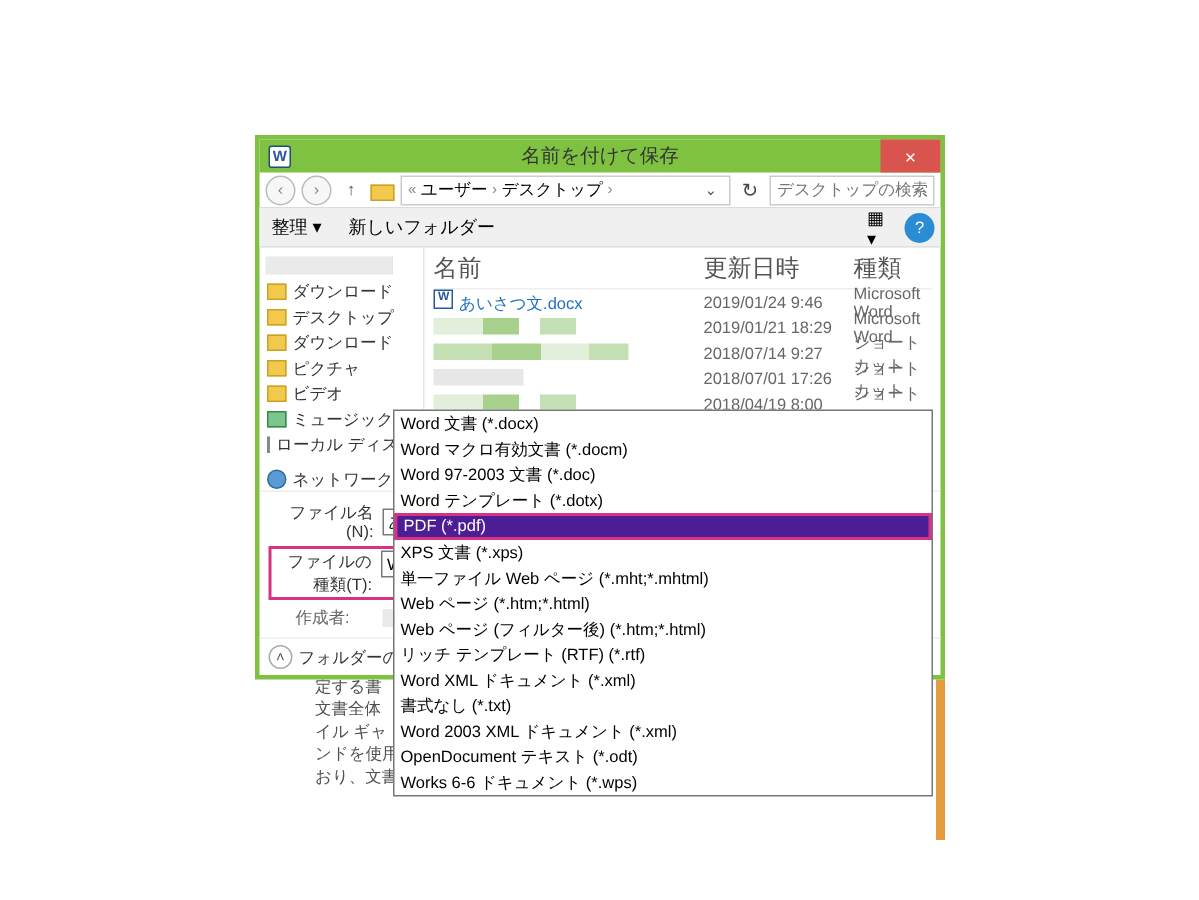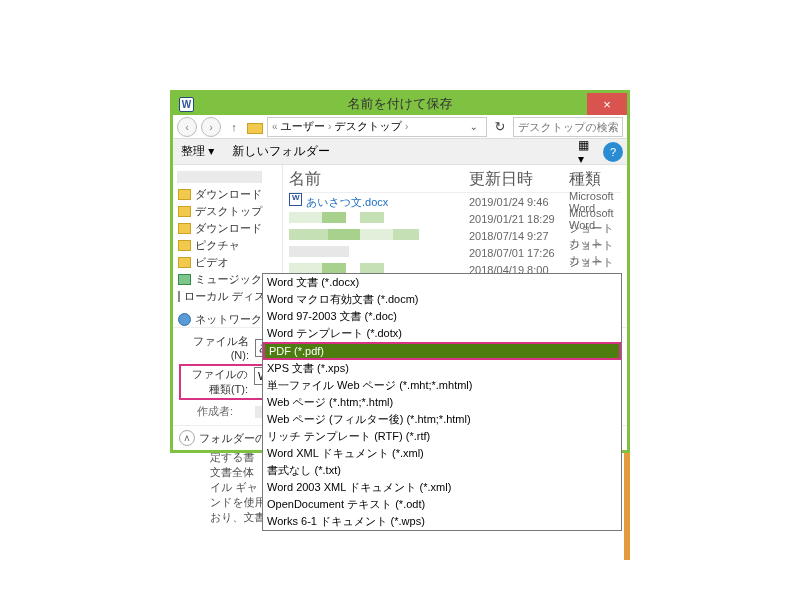--- a/index.html
+++ b/index.html
@@ -52,21 +52,21 @@
   .hl-type { border:2px solid #d63384; padding:1px; margin-top:3px; display:flex;}
   .hl-pdf { border:2px solid #d63384; }
   .authrow { display:flex; align-items:center; margin-top:4px; }
   .authlabel { width:76px; text-align:right; padding-right:22px; color:#666;}
   .authblur { width:50px; height:12px; background:#eaeaea;}
   .hidefold { display:flex; align-items:center; gap:4px; font-size:11px; color:#333; padding:4px 6px; border-top:1px solid #eee;}
   .hidearrow { width:16px; height:16px; border:1px solid #aaa; border-radius:50%; display:flex; align-items:center; justify-content:center; font-size:10px; color:#555; cursor:pointer;}
   
   .dropdown { position:absolute; left:262px; top:273px; width:360px; background:#fff; border:1px solid #777; font-size:11px; z-index:5;}
   .dropdown .opt { padding:1px 4px; white-space:nowrap; cursor:pointer;}
-  .dropdown .opt.sel { background:#4d7c0f; color:#fff;}
+  .dropdown .opt.sel { background:#4c1d95; color:#fff;}
   
   .behind { position:absolute; left:175px; top:435px; width:455px; font-size:11px; z-index:0;}
   .behind .orng { position:absolute; right:0; top:0; width:6px; height:125px; background:#e49b3e;}
   .bline { color:#505050; height:15px; padding-left:35px; }
   .blur.side { width:85px; height:10px; background:#eaeaea; display:block; margin-bottom:3px;}
 </style>
 </head>
 <body>
 
 <div class="behind">
@@ -235,14 +235,14 @@
     <div class="opt sel hl-pdf">PDF (*.pdf)</div>
     <div class="opt">XPS 文書 (*.xps)</div>
     <div class="opt">単一ファイル Web ページ (*.mht;*.mhtml)</div>
     <div class="opt">Web ページ (*.htm;*.html)</div>
     <div class="opt">Web ページ (フィルター後) (*.htm;*.html)</div>
     <div class="opt">リッチ テンプレート (RTF) (*.rtf)</div>
     <div class="opt">Word XML ドキュメント (*.xml)</div>
     <div class="opt">書式なし (*.txt)</div>
     <div class="opt">Word 2003 XML ドキュメント (*.xml)</div>
     <div class="opt">OpenDocument テキスト (*.odt)</div>
-    <div class="opt">Works 6-1 ドキュメント (*.wps)</div>
+    <div class="opt">Works 6-6 ドキュメント (*.wps)</div>
   </div>
 
 </body></html>

